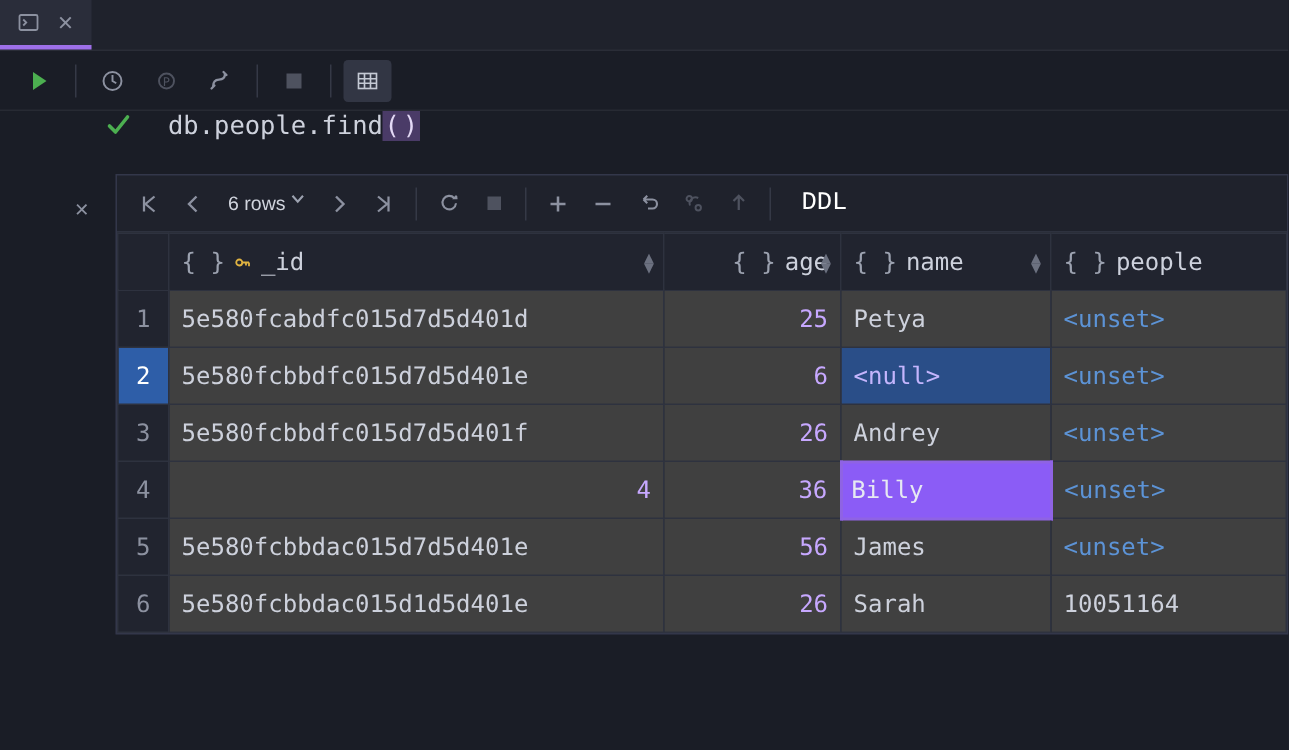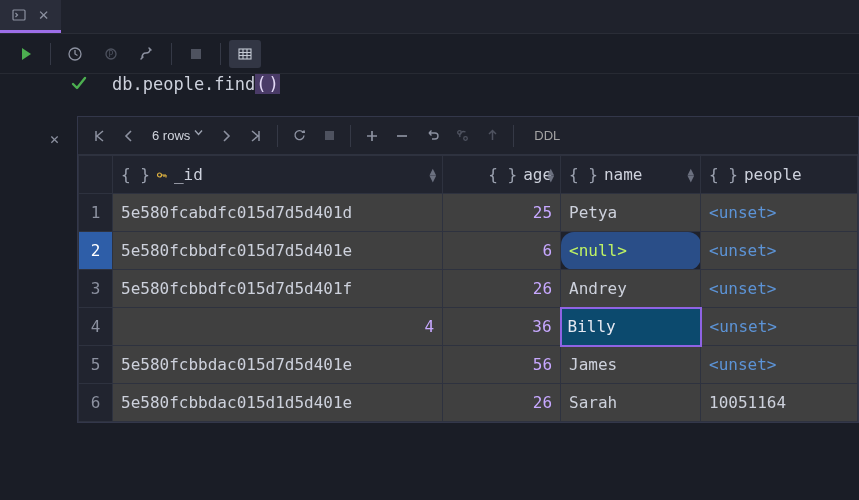--- a/index.html
+++ b/index.html
@@ -89,21 +89,21 @@
     color:#8c91a0;
   }
   .gtb.disabled{ color:#4e525f; }
   .rowcount {
     display:flex; align-items:flex-start; gap:4px;
     color:#d0d4dd; font-family:-apple-system,sans-serif; font-size:13px;
     padding: 0 8px;
   }
   .gt-sep{ width:1px; height:22px; background:#353946; margin:0 6px;}
   .ddl {
-    color:#a3a3a3; font-family: Liberation Sans, sans-serif; font-size:13px;
+    color:#ffffff; font-family: Liberation Mono, monospace; font-size:17px;
     padding:0 10px; margin-left:4px;
   }
   table {
     border-collapse: collapse;
     width: 100%;
   }
   th, td {
     border: 1px solid #2e323f;
     text-align: left;
     padding: 0 8px;
@@ -129,23 +129,23 @@
   }
   .col-id { width: 330px; }
   .col-age { width: 118px; text-align:right; }
   .col-name { width: 140px; }
   .col-listing { }
   td { color:#cdd1dc; background:#404040;}
   td.num-col { text-align:right; color:#c7a8ff;}
   .unset { color:#5c93d6; }
   .nullish { color:#cdd1dc; font-style:normal;}
   tr.sel td.rn   { background:#2e5ea8; color:#fff;}
-  tr.sel td.cell-sel { background:#2a4e88; color:#bef264;border-radius:13px;}
+  tr.sel td.cell-sel { background:#2a4e88; color:#c4b5fd;}
   .editing {
-    background:#0c4a6e;
+    background:#8b5cf6;
     border:2px solid #8f63e4 !important;
     padding:0;
   }
   .editing .cell-input{
     background:transparent;
     border:none; outline:none;
     color:#e6e9f2;
     font: inherit;
     padding:0 6px;
     height:34px;

